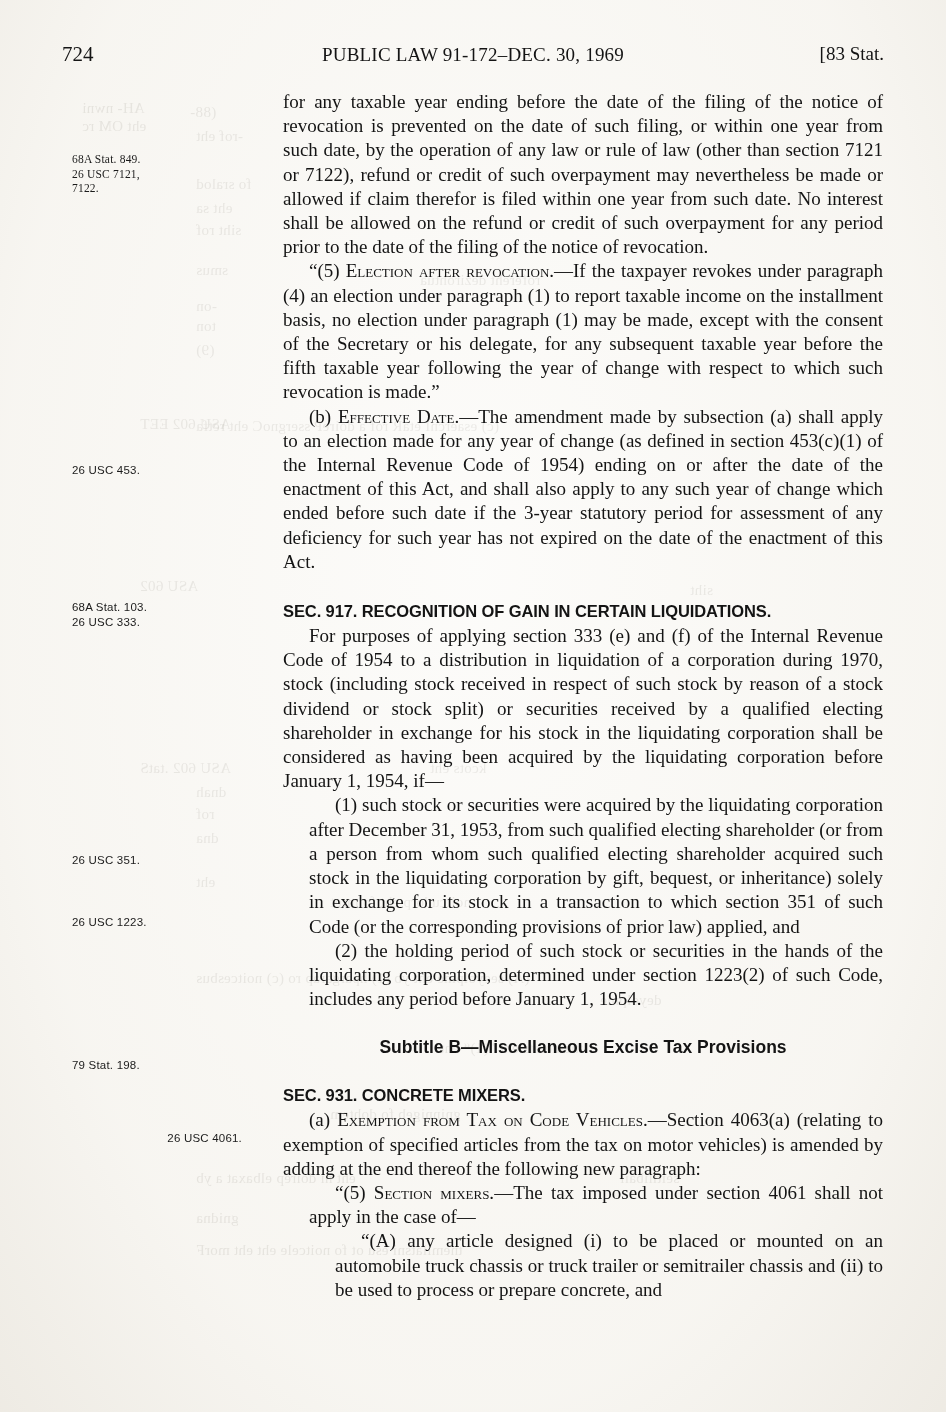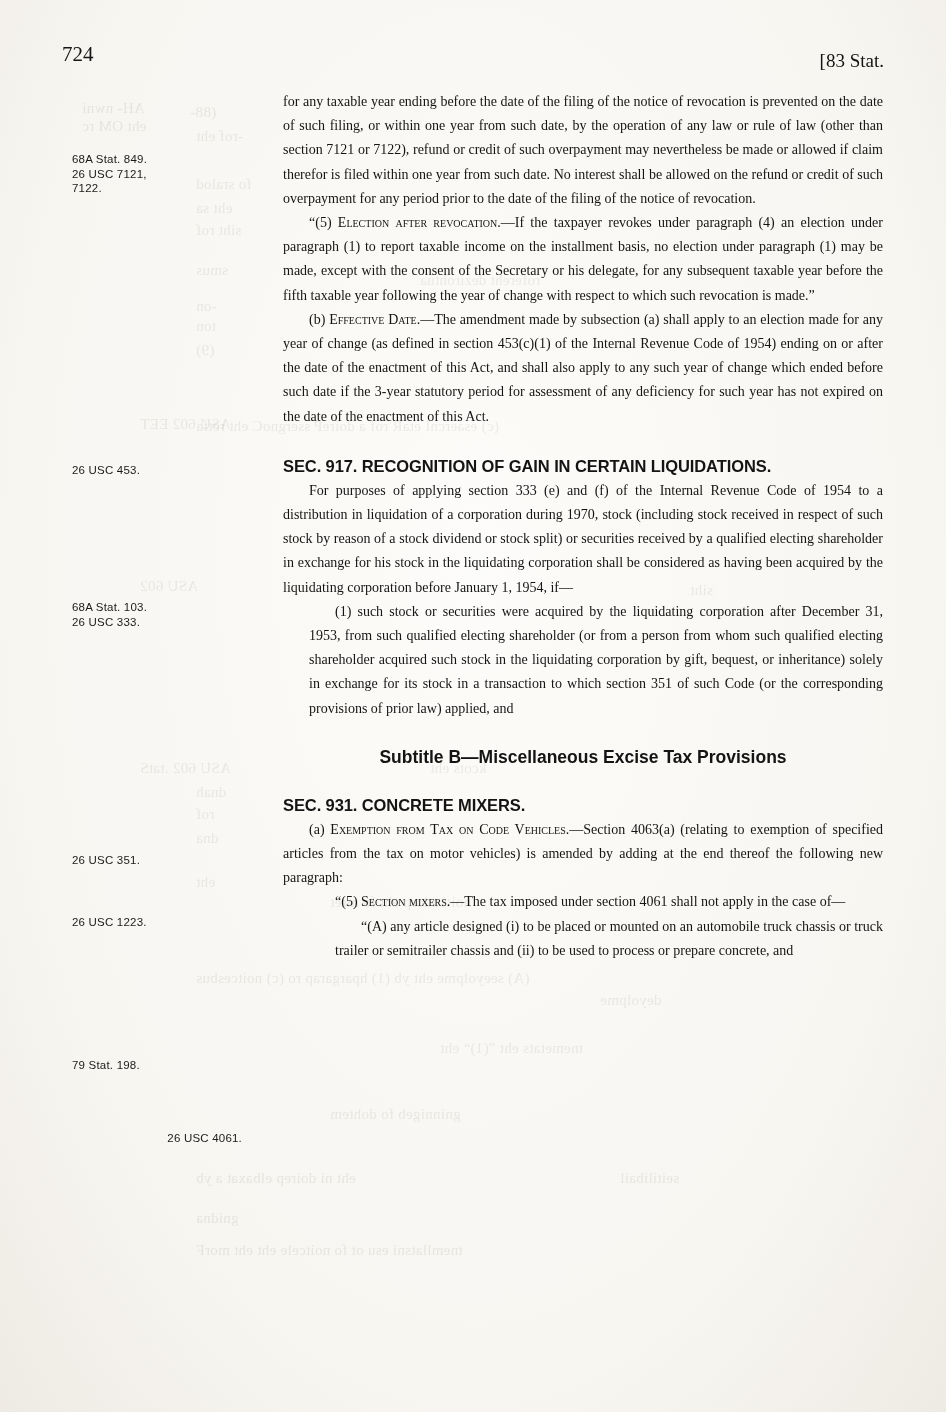--- a/index.html
+++ b/index.html
@@ -61,33 +61,33 @@
     left: 0;
     right: 0;
     top: 2px;
     text-align: center;
     font-size: 19px;
     letter-spacing: 0.2px;
   }
   .header .statref {
     position: absolute;
     right: 62px;
-    top: 8px;
+    top: 1px;
     font-size: 19px;
   }
 
   .body-col {
     position: absolute;
     left: 283px;
     top: 90px;
     width: 600px;
   }
   p {
     margin: 0;
-    font-size: 14px;
+    font-size: 19px;
     line-height: 24.2px;
     text-align: justify;
     text-justify: inter-word;
   }
   p.indent {
     text-indent: 26px;
   }
   p.hang-quote {
     text-indent: 26px;
   }
@@ -174,27 +174,30 @@
     <div class="bleed" style="left:196px; top:1170px;">eht ni doirep elbaxat a yb</div>
     <div class="bleed" style="left:620px; top:1170px;">seitilibail</div>
     <div class="bleed" style="left:196px; top:1210px;">gnidna</div>
     <div class="bleed" style="left:196px; top:1242px;">tnemllatsni esu ot fo noitcele eht eht morF</div>
   </div>
 
   <div class="paper-tone"></div>
 
   <div class="header">
     <div class="folio">724</div>
+    <div class="runhead">
+      <span>PUBLIC LAW 91-172–DEC. 30, 1969</span>
+    </div>
     <div class="statref">
       <span>[83 Stat.</span>
     </div>
   </div>
 
   <div class="margin-notes">
-    <div class="mnote r" style="top:152px;">
+    <div class="mnote r" style="top:152px;font-family:Liberation Serif, serif;">
       68A Stat. 849.<br>26 USC 7121,<br>7122.
     </div>
     <div class="mnote r" style="top:463px;">
       26 USC 453.
     </div>
     <div class="mnote r" style="top:600px;">
       68A Stat. 103.<br>26 USC 333.
     </div>
     <div class="mnote r" style="top:853px;">
       26 USC 351.
@@ -217,20 +220,21 @@
     <p class="hang-quote"><span>“(5)</span> <span class="sc">Election after revocation.</span><span>—If the taxpayer revokes under paragraph (4) an election under paragraph (1) to report taxable income on the installment basis, no election under paragraph (1) may be made, except with the consent of the Secretary or his delegate, for any subsequent taxable year before the fifth taxable year following the year of change with respect to which such revocation is made.”</span></p>
 
     <p class="indent"><span>(b)</span> <span class="sc">Effective Date.</span><span>—The amendment made by subsection (a) shall apply to an election made for any year of change (as defined in section 453(c)(1) of the Internal Revenue Code of 1954) ending on or after the date of the enactment of this Act, and shall also apply to any such year of change which ended before such date if the 3-year statutory period for assessment of any deficiency for such year has not expired on the date of the enactment of this Act.</span></p>
 
     <div class="sec-head">SEC. 917. RECOGNITION OF GAIN IN CERTAIN LIQUIDATIONS.</div>
 
     <p class="indent">For purposes of applying section 333 (e) and (f) of the Internal Revenue Code of 1954 to a distribution in liquidation of a corporation during 1970, stock (including stock received in respect of such stock by reason of a stock dividend or stock split) or securities received by a qualified electing shareholder in exchange for his stock in the liquidating corporation shall be considered as having been acquired by the liquidating corporation before January 1, 1954, if—</p>
 
     <p class="indent sub1">(1) such stock or securities were acquired by the liquidating corporation after December 31, 1953, from such qualified electing shareholder (or from a person from whom such qualified electing shareholder acquired such stock in the liquidating corporation by gift, bequest, or inheritance) solely in exchange for its stock in a transaction to which section 351 of such Code (or the corresponding provisions of prior law) applied, and</p>
 
+    <p class="indent sub1">(2) the holding period of such stock or securities in the hands of the liquidating corporation, determined under section 1223(2) of such Code, includes any period before January 1, 1954.</p>
 
     <div class="subtitle-head">Subtitle B—Miscellaneous Excise Tax Provisions</div>
 
     <div class="sec-head">SEC. 931. CONCRETE MIXERS.</div>
 
     <p class="indent"><span>(a)</span> <span class="sc">Exemption from Tax on Code Vehicles.</span><span>—Section 4063(a) (relating to exemption of specified articles from the tax on motor vehicles) is amended by adding at the end thereof the following new paragraph:</span></p>
 
     <p class="hang-quote sub1"><span>“(5)</span> <span class="sc">Section mixers.</span><span>—The tax imposed under section 4061 shall not apply in the case of—</span></p>
 
     <p class="hang-quote sub2">“(A) any article designed (i) to be placed or mounted on an automobile truck chassis or truck trailer or semitrailer chassis and (ii) to be used to process or prepare concrete, and</p>

